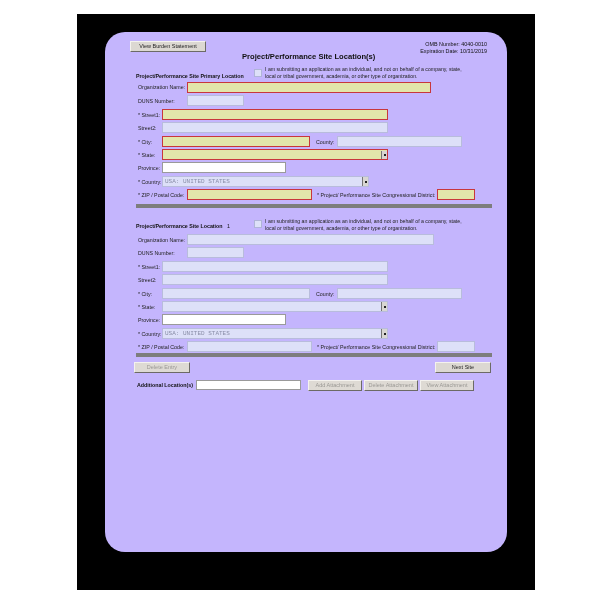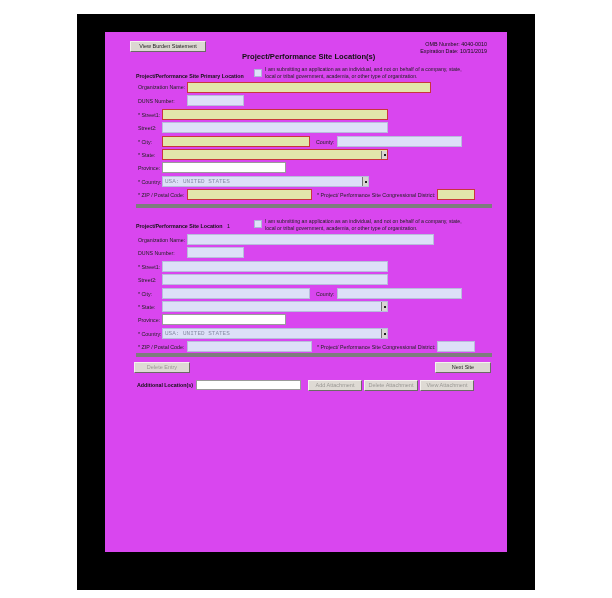--- a/index.html
+++ b/index.html
@@ -1,20 +1,20 @@
 <!DOCTYPE html>
 <html><head>
   <meta charset="utf-8">
   <style>
     * { box-sizing: border-box; margin: 0; padding: 0; }
     html, body { width: 612px; height: 598px; background: #ffffff; overflow: hidden; }
     body { position: relative; font-family: "Liberation Sans", sans-serif; color: #111; }
 
     .frame { position: absolute; left: 77px; top: 14px; width: 458px; height: 576px; background: #000; }
-    .page { position: absolute; left: 105px; top: 32px; width: 402px; height: 520px; background: #d946ef; }
+    .page { position: absolute; left: 105px; top: 32px; width: 402px; height: 520px; background: #c4b5fd; border-radius: 20px; }
 
     .abs { position: absolute; }
     .btn {
       position: absolute; height: 11px; font-size: 5.5px; line-height: 9px; text-align: center;
       background: #dcd8d2; color: #222;
       border: 1px solid; border-color: #f4f2ee #6c6a66 #6c6a66 #f4f2ee;
       font-family: "Liberation Sans", sans-serif; cursor: pointer; white-space: nowrap;
     }
     .btn.disabled { color: #9a9894; background: #dedad4; }
 

